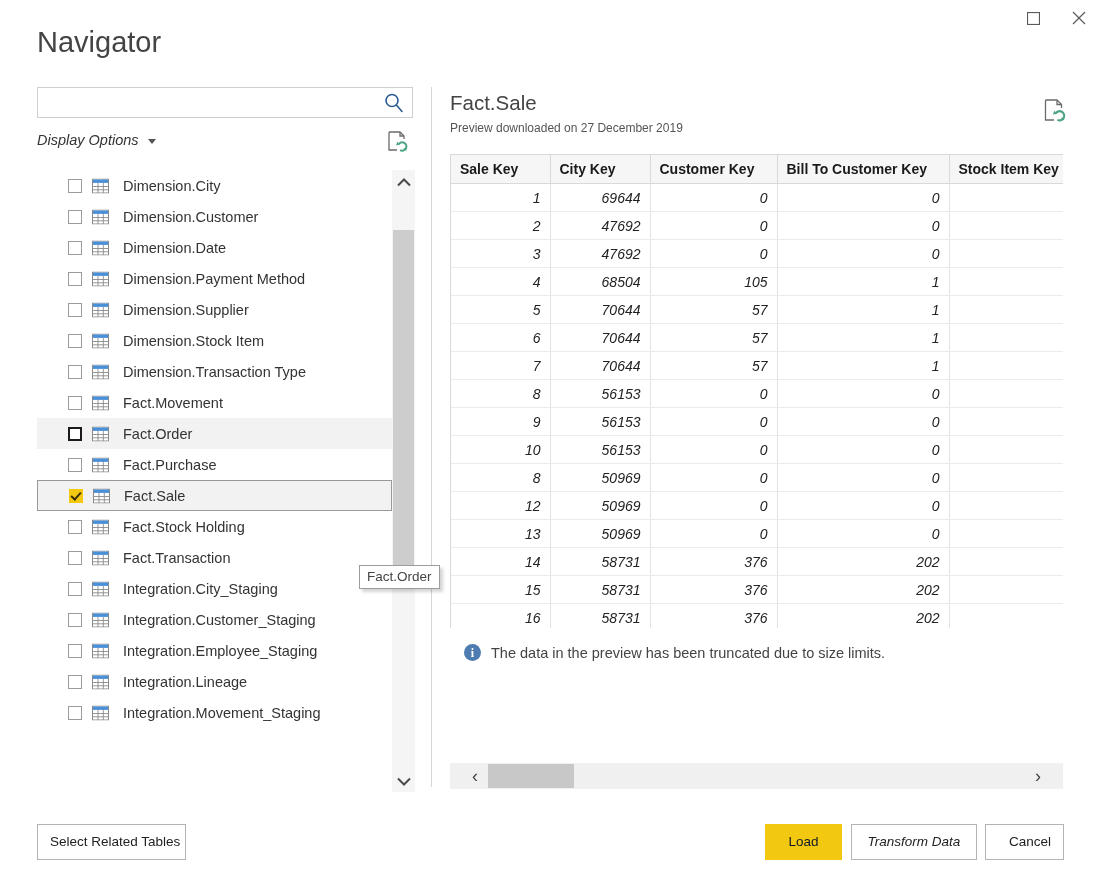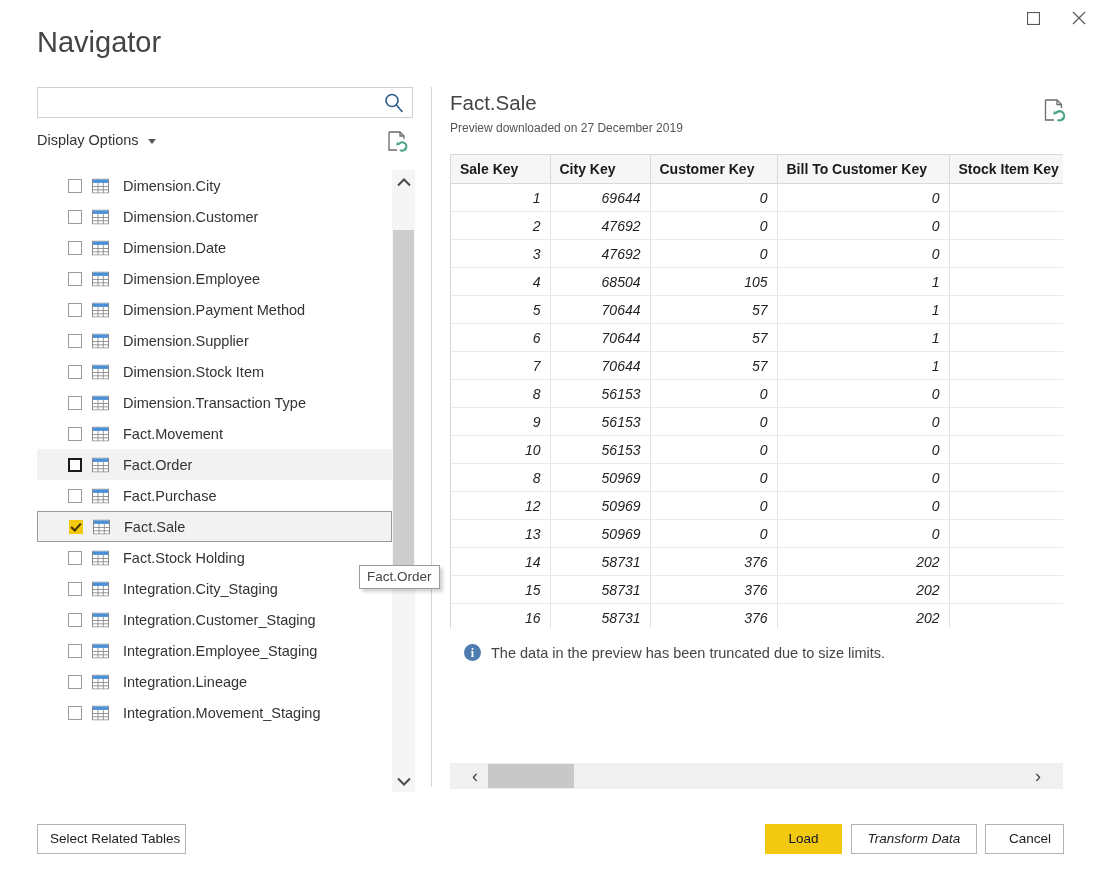--- a/index.html
+++ b/index.html
@@ -84,20 +84,21 @@
     top: 4px;
     width: 22px;
     height: 22px;
     cursor: default;
   }
 
   .options-row {
     position: relative;
     margin-top: 13px;
     height: 24px;
+    font-style: italic;
   }
   .display-options {
     display: inline-flex;
     align-items: center;
     gap: 9px;
     font-size: 14.5px;
     color: #333;
     cursor: default;
   }
   .caret-down {
@@ -381,21 +382,21 @@
   }
 
   
   .footer { position: absolute; left: 0; top: 820px; width: 1101px; height: 56px; }
   .btn {
     font-family: "Liberation Sans", sans-serif;
     font-size: 13.5px;
     color: #222;
     background: #ffffff;
     border: 1px solid #b3b3b3;
-    height: 30px;
+    height: 36px;
     padding: 0 12px;
     cursor: default;
     box-sizing: border-box;
     line-height: 28px;
     text-align: center;
     white-space: nowrap;
   }
   .btn.primary {
     background: #f2c811;
     border: 1px solid #f2c811;
@@ -508,29 +509,20 @@
             </svg></span>
           <span class="tree-label">Dimension.Date</span>
         </div>
         <div class="tree-item">
           <span class="cb"></span>
           <span class="tbl-icon"><svg width="17" height="15" viewBox="0 0 17 15">
               <rect x="0.5" y="0.5" width="16" height="14" fill="#ffffff" stroke="#8a8a8a" stroke-width="1"></rect>
               <rect x="1" y="1" width="15" height="3.4" fill="#4a90d9"></rect>
               <path d="M6,4.4 L6,14.5 M11.3,4.4 L11.3,14.5 M1,8 L16,8 M1,11.3 L16,11.3" stroke="#8a8a8a" stroke-width="0.9" fill="none"></path>
             </svg></span>
-          <span class="tree-label">Dimension.Employee</span>
-        </div>
-        <div class="tree-item">
-          <span class="cb"></span>
-          <span class="tbl-icon"><svg width="17" height="15" viewBox="0 0 17 15">
-              <rect x="0.5" y="0.5" width="16" height="14" fill="#ffffff" stroke="#8a8a8a" stroke-width="1"></rect>
-              <rect x="1" y="1" width="15" height="3.4" fill="#4a90d9"></rect>
-              <path d="M6,4.4 L6,14.5 M11.3,4.4 L11.3,14.5 M1,8 L16,8 M1,11.3 L16,11.3" stroke="#8a8a8a" stroke-width="0.9" fill="none"></path>
-            </svg></span>
           <span class="tree-label">Dimension.Payment Method</span>
         </div>
         <div class="tree-item">
           <span class="cb"></span>
           <span class="tbl-icon"><svg width="17" height="15" viewBox="0 0 17 15">
               <rect x="0.5" y="0.5" width="16" height="14" fill="#ffffff" stroke="#8a8a8a" stroke-width="1"></rect>
               <rect x="1" y="1" width="15" height="3.4" fill="#4a90d9"></rect>
               <path d="M6,4.4 L6,14.5 M11.3,4.4 L11.3,14.5 M1,8 L16,8 M1,11.3 L16,11.3" stroke="#8a8a8a" stroke-width="0.9" fill="none"></path>
             </svg></span>
           <span class="tree-label">Dimension.Supplier</span>
@@ -590,20 +582,29 @@
           <span class="tree-label">Fact.Sale</span>
         </div>
         <div class="tree-item">
           <span class="cb"></span>
           <span class="tbl-icon"><svg width="17" height="15" viewBox="0 0 17 15">
               <rect x="0.5" y="0.5" width="16" height="14" fill="#ffffff" stroke="#8a8a8a" stroke-width="1"></rect>
               <rect x="1" y="1" width="15" height="3.4" fill="#4a90d9"></rect>
               <path d="M6,4.4 L6,14.5 M11.3,4.4 L11.3,14.5 M1,8 L16,8 M1,11.3 L16,11.3" stroke="#8a8a8a" stroke-width="0.9" fill="none"></path>
             </svg></span>
           <span class="tree-label">Fact.Stock Holding</span>
+        </div>
+        <div class="tree-item">
+          <span class="cb"></span>
+          <span class="tbl-icon"><svg width="17" height="15" viewBox="0 0 17 15">
+              <rect x="0.5" y="0.5" width="16" height="14" fill="#ffffff" stroke="#8a8a8a" stroke-width="1"></rect>
+              <rect x="1" y="1" width="15" height="3.4" fill="#4a90d9"></rect>
+              <path d="M6,4.4 L6,14.5 M11.3,4.4 L11.3,14.5 M1,8 L16,8 M1,11.3 L16,11.3" stroke="#8a8a8a" stroke-width="0.9" fill="none"></path>
+            </svg></span>
+          <span class="tree-label">Fact.Transaction</span>
         </div>
         <div class="tree-item">
           <span class="cb"></span>
           <span class="tbl-icon"><svg width="17" height="15" viewBox="0 0 17 15">
               <rect x="0.5" y="0.5" width="16" height="14" fill="#ffffff" stroke="#8a8a8a" stroke-width="1"></rect>
               <rect x="1" y="1" width="15" height="3.4" fill="#4a90d9"></rect>
               <path d="M6,4.4 L6,14.5 M11.3,4.4 L11.3,14.5 M1,8 L16,8 M1,11.3 L16,11.3" stroke="#8a8a8a" stroke-width="0.9" fill="none"></path>
             </svg></span>
           <span class="tree-label">Integration.City_Staging</span>
         </div>

